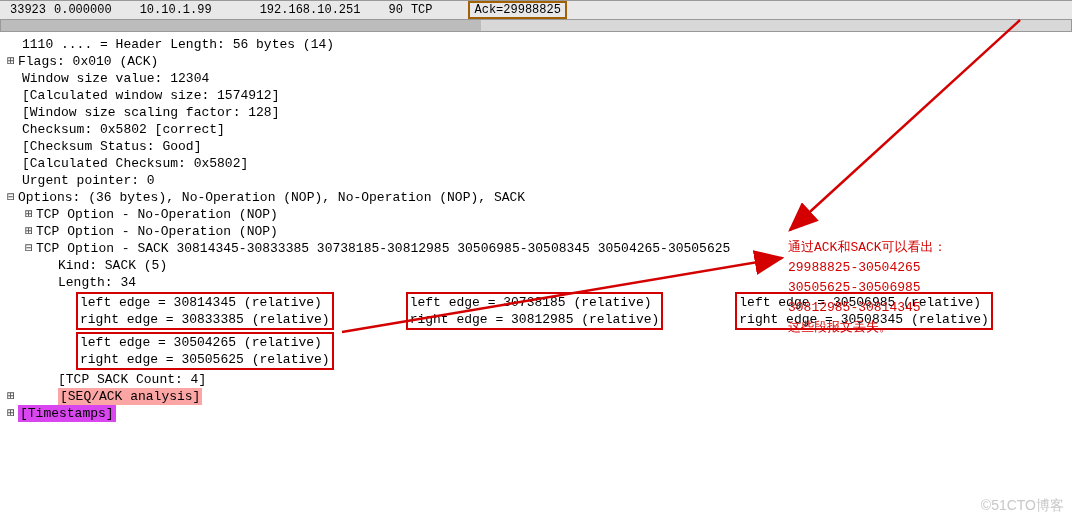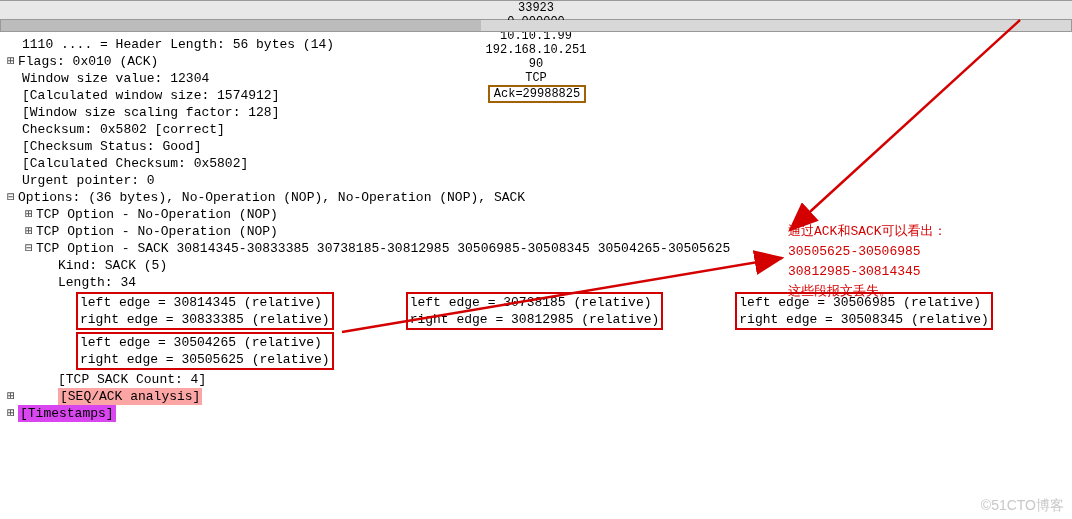--- a/index.html
+++ b/index.html
@@ -1,32 +1,32 @@
 <!DOCTYPE html>
 <html><head>
 <meta charset="utf-8">
 <style>
   * { margin:0; padding:0; box-sizing:border-box; }
   body { font-family:"Courier New",monospace; font-size:13px; background:#fff; color:#000; position:relative; width:1072px; height:519px; overflow:hidden; }
-  .pkt-row { display:flex; align-items:center; background:#e8e8e8; border:1px solid #999; border-left:none; border-right:none; height:20px; padding:0 6px; white-space:pre; font-size:12px;flex-direction:column; }
+  .pkt-row { display:flex; align-items:center; background:#e8e8e8; border:1px solid #999; border-left:none; border-right:none; height:20px; padding:0 6px; white-space:pre; font-size:12px; }
   .pkt-row span { padding:0 4px; }
   .ack-box { border:2px solid #a16207; padding:0 2px; margin-left:2px; }
   .scroll-stub { height:12px; background:#d8d8d8; border:1px solid #999; border-top:none; position:relative; }
   .scroll-stub::before { content:""; position:absolute; left:0; top:0; width:480px; height:100%; background:#bcbcbc; }
   .tree { padding:4px 4px 0 4px; line-height:17px; position:relative; }
   .row { display:flex; align-items:flex-end; white-space:pre; }
   .twisty { width:14px; text-align:center; color:#555; cursor:pointer; user-select:none; }
   .ind1 { padding-left:18px; }
   .ind3 { padding-left:54px; }
   .hl-seq { background:#fca5a5; display:inline-block; padding:0 2px;margin-left:40px; }
   .hl-ts { background:#d946ef; display:inline-block; padding:0 2px; }
   .sack-group { border:2px solid #d40000; display:inline-block; padding:0 2px; margin:1px 0; position:relative; z-index:2; background:#fff; }
   .sack-group .row { padding-left:0; }
   .edge-wrap { margin-left:72px; }
-  .annot { position:absolute; left:788px; top:222px; color:#d40000; font-size:13px; line-height:20px; z-index:5; }
+  .annot { position:absolute; left:788px; top:238px; color:#d40000; font-size:13px; line-height:20px; z-index:5; }
   svg.arrows { position:absolute; left:0; top:0; width:1072px; height:519px; pointer-events:none; z-index:4; }
   .watermark { position:absolute; right:8px; bottom:4px; color:#c8c8c8; font-size:14px; font-family:Arial,sans-serif; }
 </style>
 </head>
 <body>
 
 <div class="pkt-row">
   <span>33923</span>
   <span>0.000000</span>
   <span style="width:20px"></span>
@@ -60,20 +60,21 @@
 
   <div id="edges-container"><div class="sack-group edge-wrap"><div class="row">left edge = 30814345 (relative)</div><div class="row">right edge = 30833385 (relative)</div></div><div class="sack-group edge-wrap"><div class="row">left edge = 30738185 (relative)</div><div class="row">right edge = 30812985 (relative)</div></div><div class="sack-group edge-wrap"><div class="row">left edge = 30506985 (relative)</div><div class="row">right edge = 30508345 (relative)</div></div><div class="sack-group edge-wrap"><div class="row">left edge = 30504265 (relative)</div><div class="row">right edge = 30505625 (relative)</div></div></div>
 
   <div class="row ind3"><span>[TCP SACK Count: 4]</span></div>
   <div class="row"><span class="twisty">⊞</span><span class="hl-seq">[SEQ/ACK analysis]</span></div>
   <div class="row"><span class="twisty">⊞</span><span class="hl-ts">[Timestamps]</span></div>
 </div>
 
 <div class="annot">
   <div>通过ACK和SACK可以看出：</div>
+  <div>29988825-30504265</div>
   <div>30505625-30506985</div>
   <div>30812985-30814345</div>
   <div>这些段报文丢失。</div>
 </div>
 
 <svg class="arrows">
   <defs>
     <marker id="ah" markerWidth="12" markerHeight="10" refX="11" refY="5" orient="auto">
       <path d="M0,0 L12,5 L0,10 Z" fill="#d40000"></path>
     </marker>

